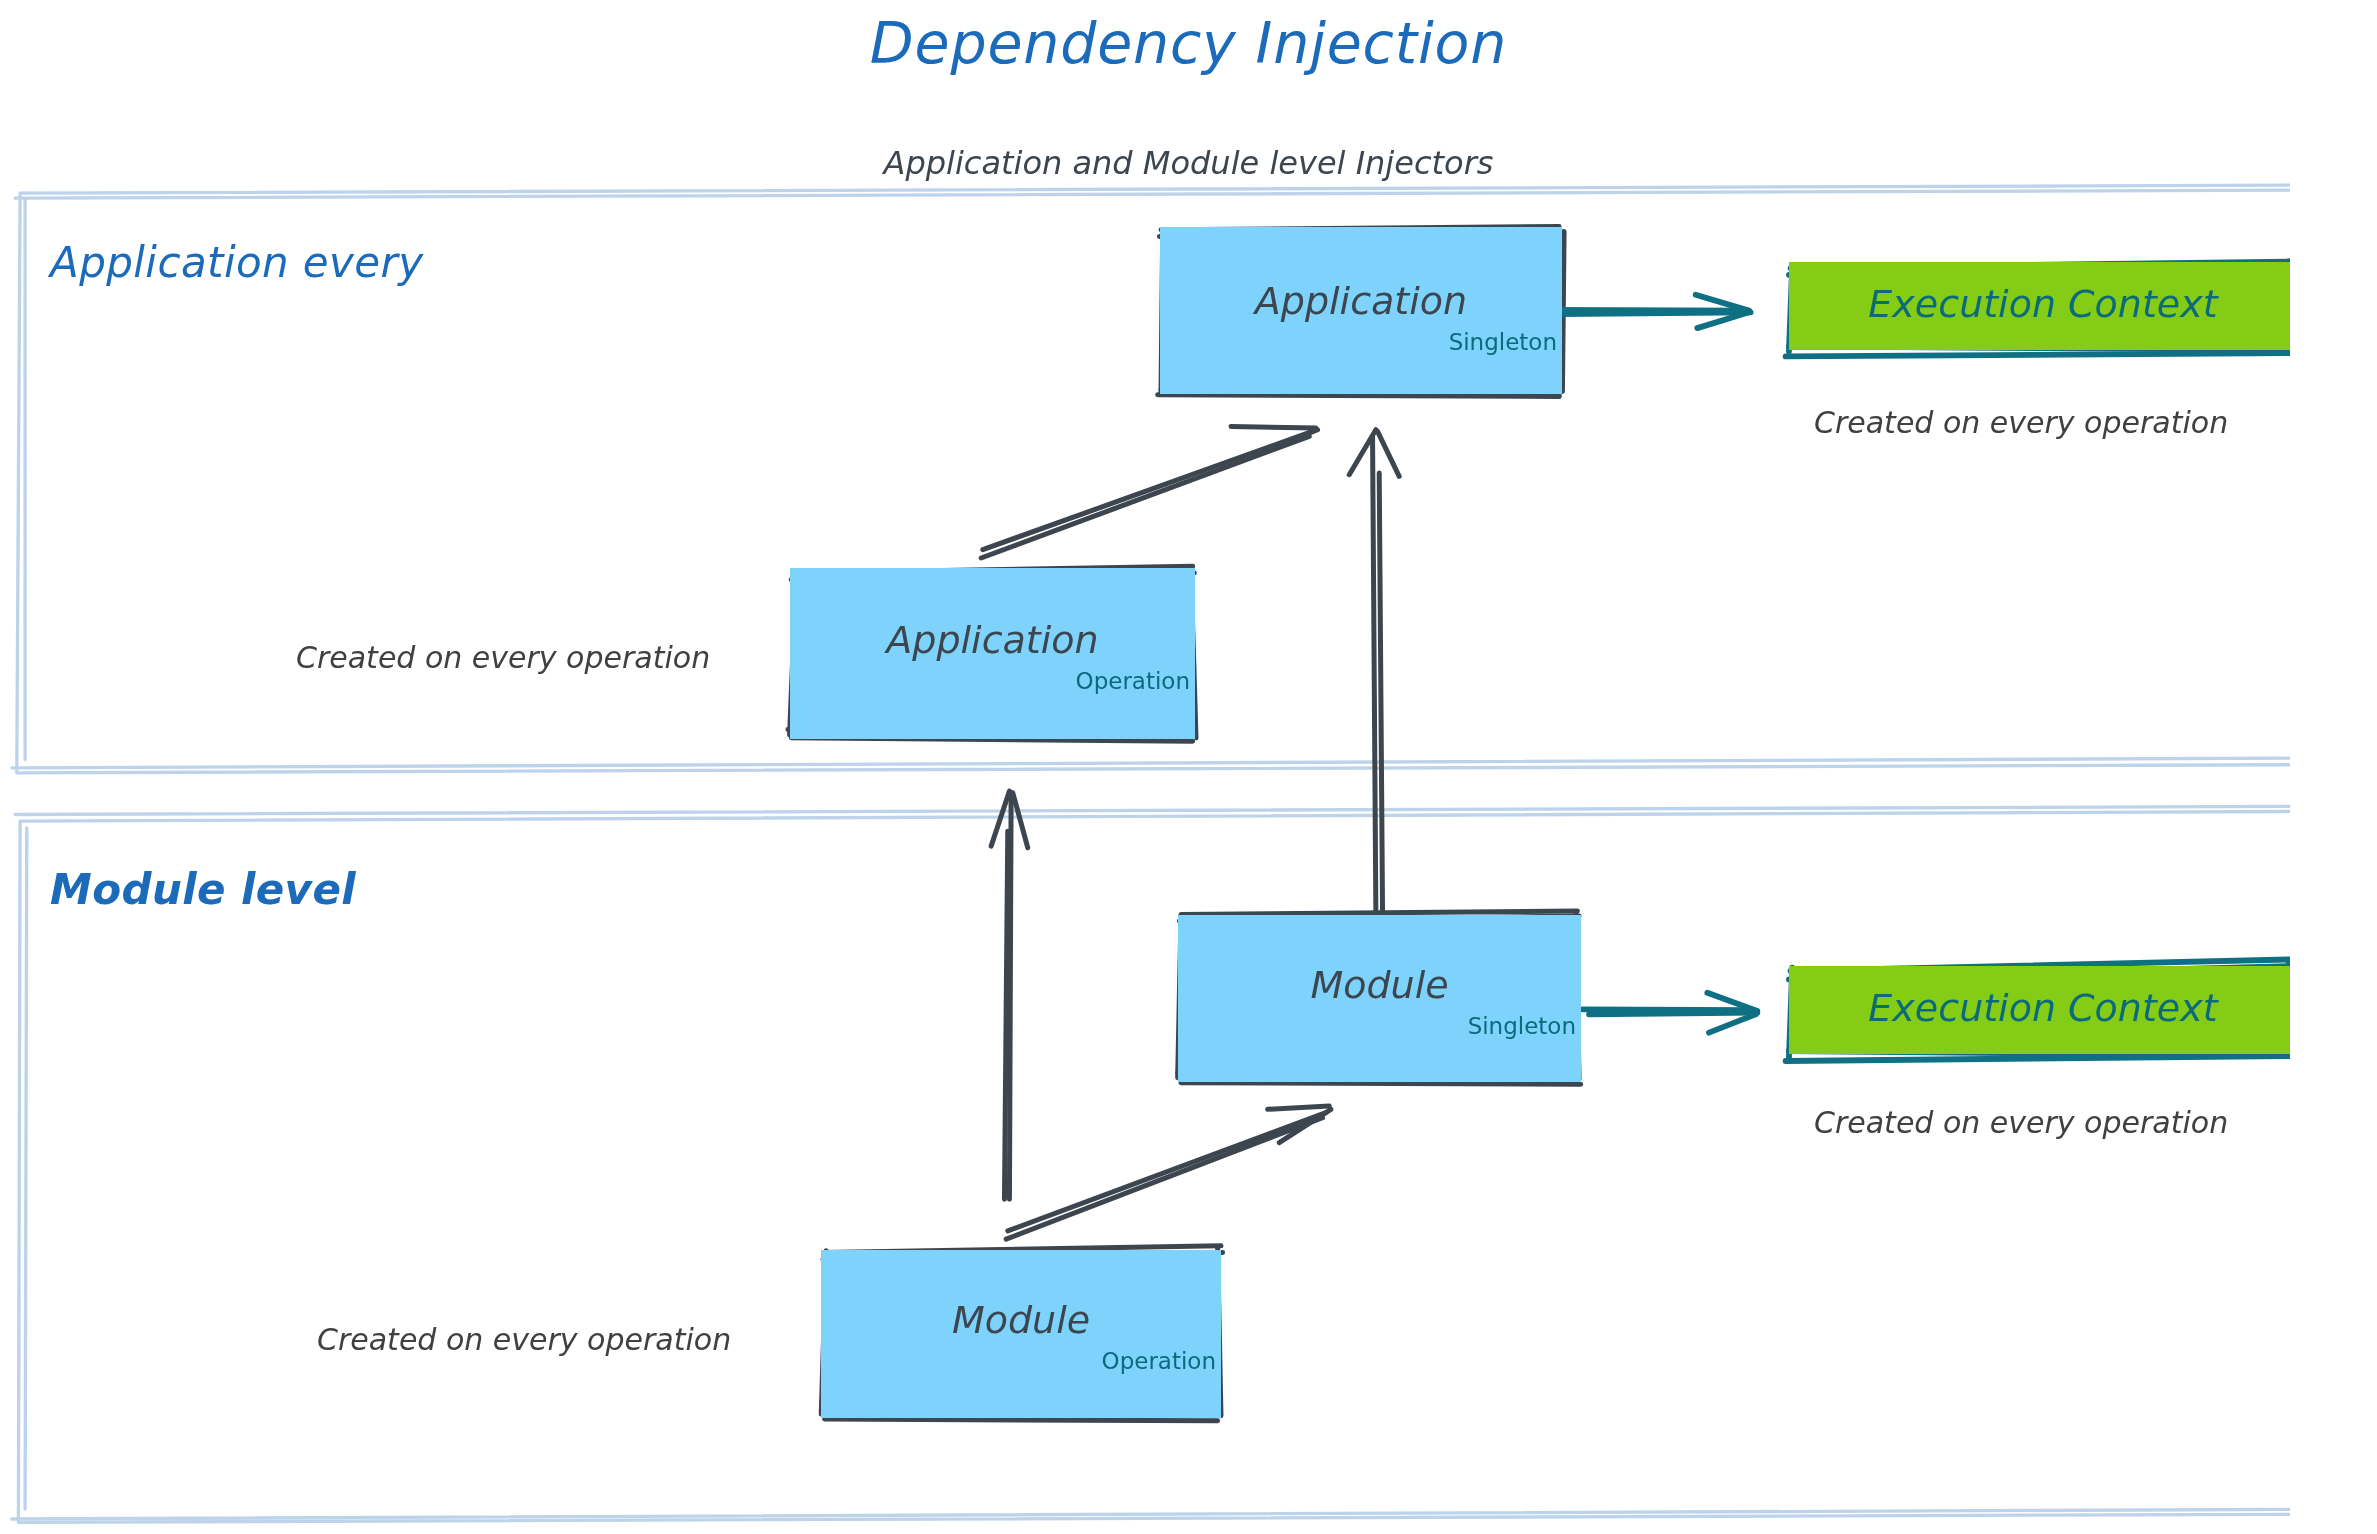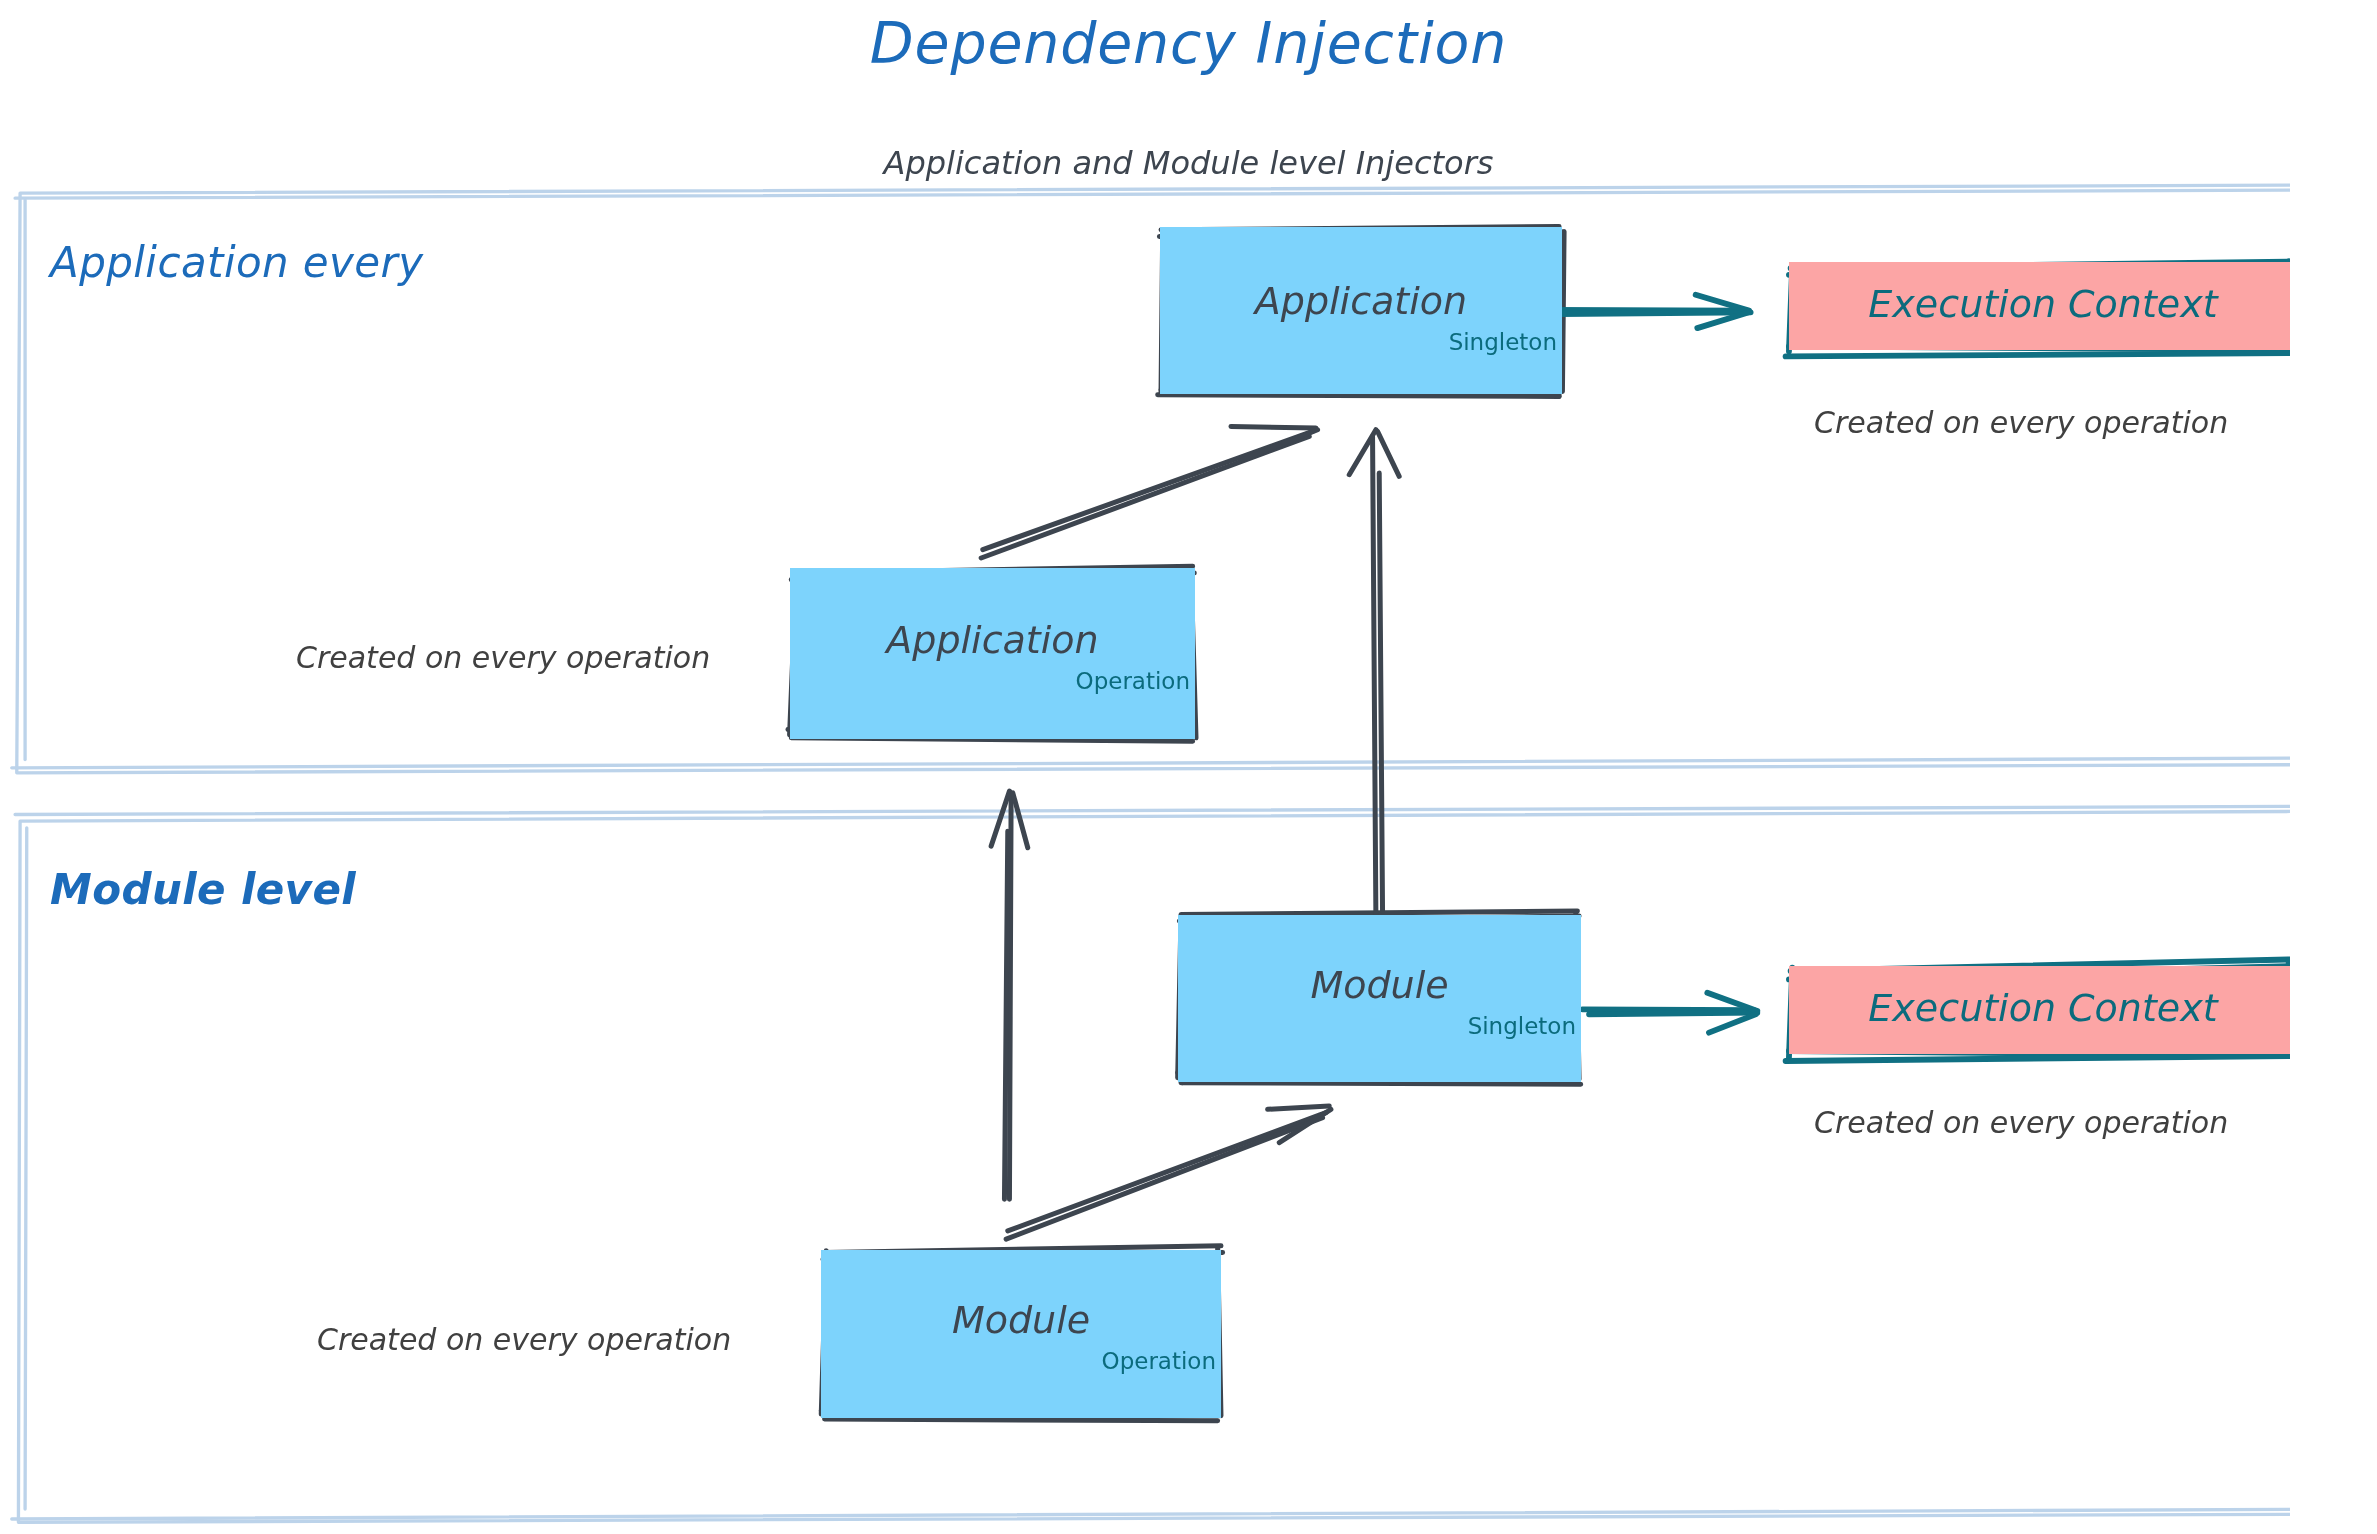--- a/index.html
+++ b/index.html
@@ -101,21 +101,21 @@
   #node-mod-singleton .node-scope { top: 98px; }
   
   #node-mod-operation { left: 821px; top: 1250px; width: 400px; height: 168px; }
   #node-mod-operation .node-title { top: 48px; }
   #node-mod-operation .node-scope { top: 98px; }
 
   
   .ctx-box {
     position: absolute;
     box-sizing: border-box;
-    background: #fca5a5;
+    background: #84cc16;
   }
   .ctx-box .ctx-label {
     position: absolute;
     left: 0;
     top: 20px;
     width: 100%;
     text-align: center;
     font-size: 38px;
     color: #0b6b7d;
     font-style: italic;

